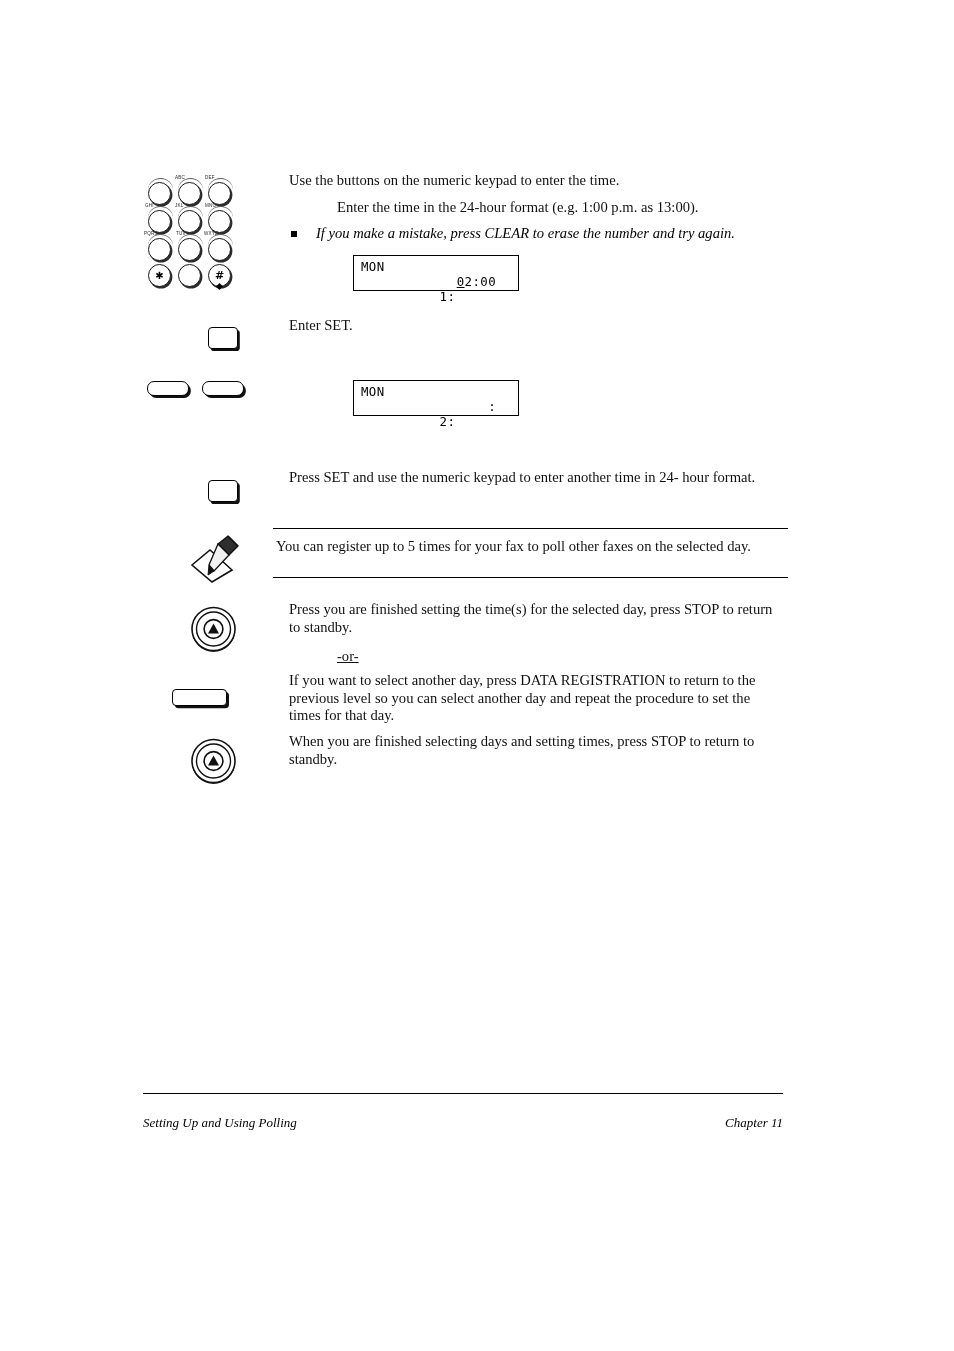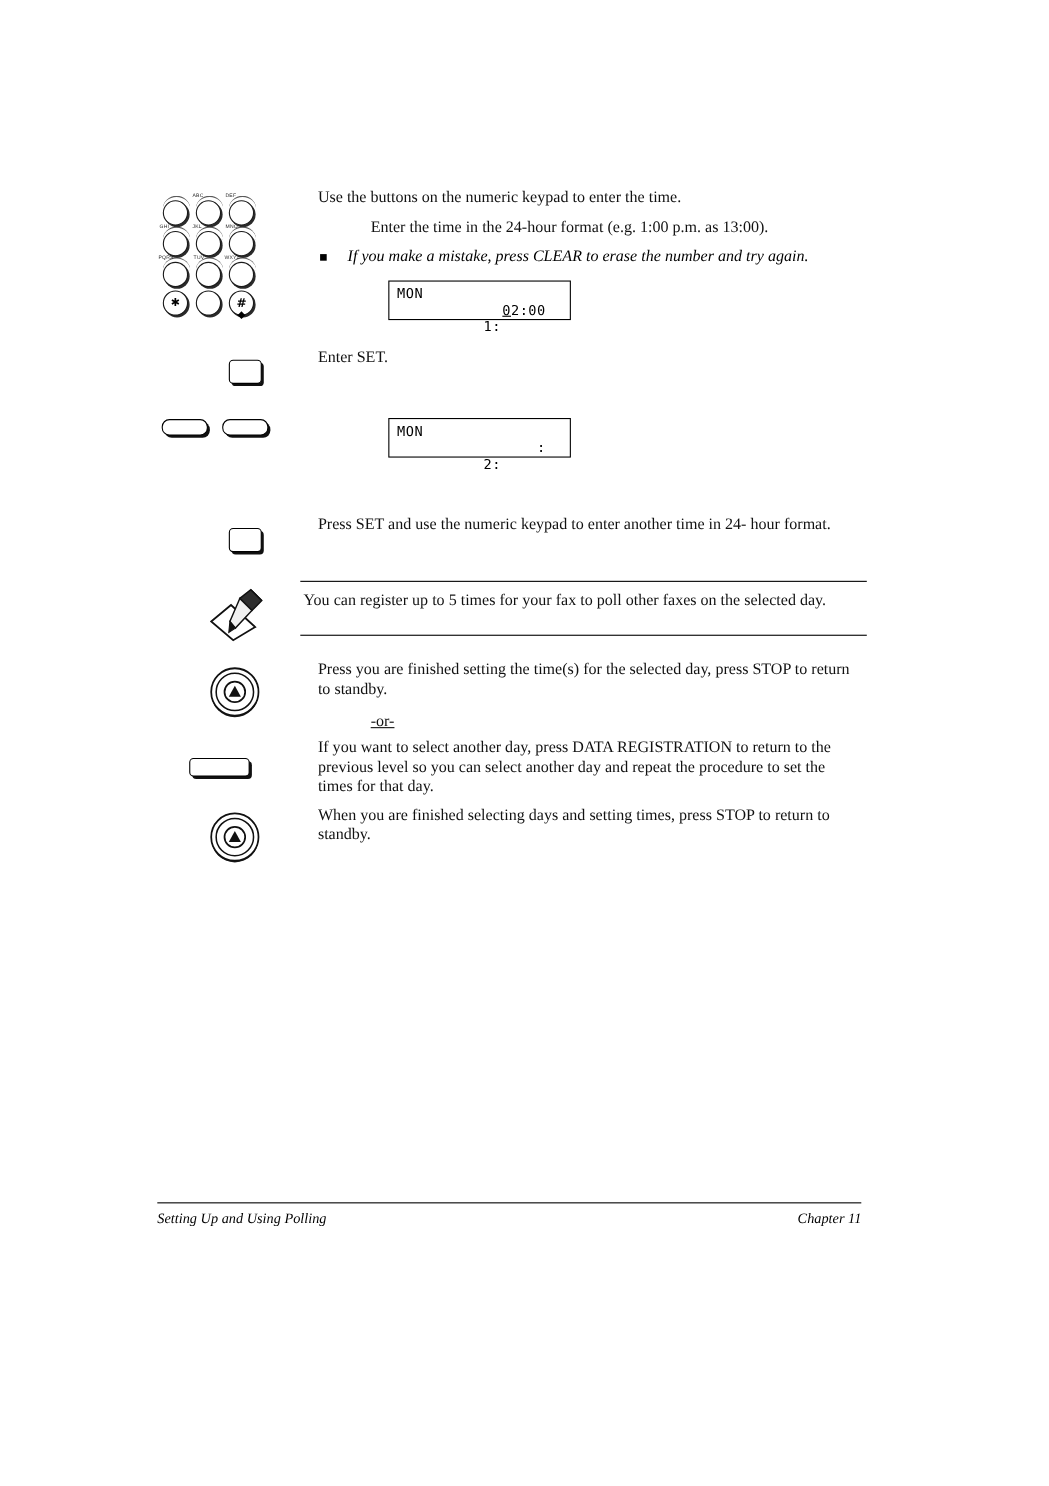--- a/index.html
+++ b/index.html
@@ -192,21 +192,21 @@
     padding: 9px 0 21px 3px;
   }
 
   
   .footer {
     position: absolute;
     left: 143px;
     width: 640px;
     top: 1093px;
     border-top: 1.7px solid #000;
-    padding-top: 6px;
+    padding-top: 21px;
     display: flex;
     justify-content: space-between;
     font-style: italic;
     font-size: 13px;
   }
 </style>
 </head>
 <body>
 
 <div class="page">

